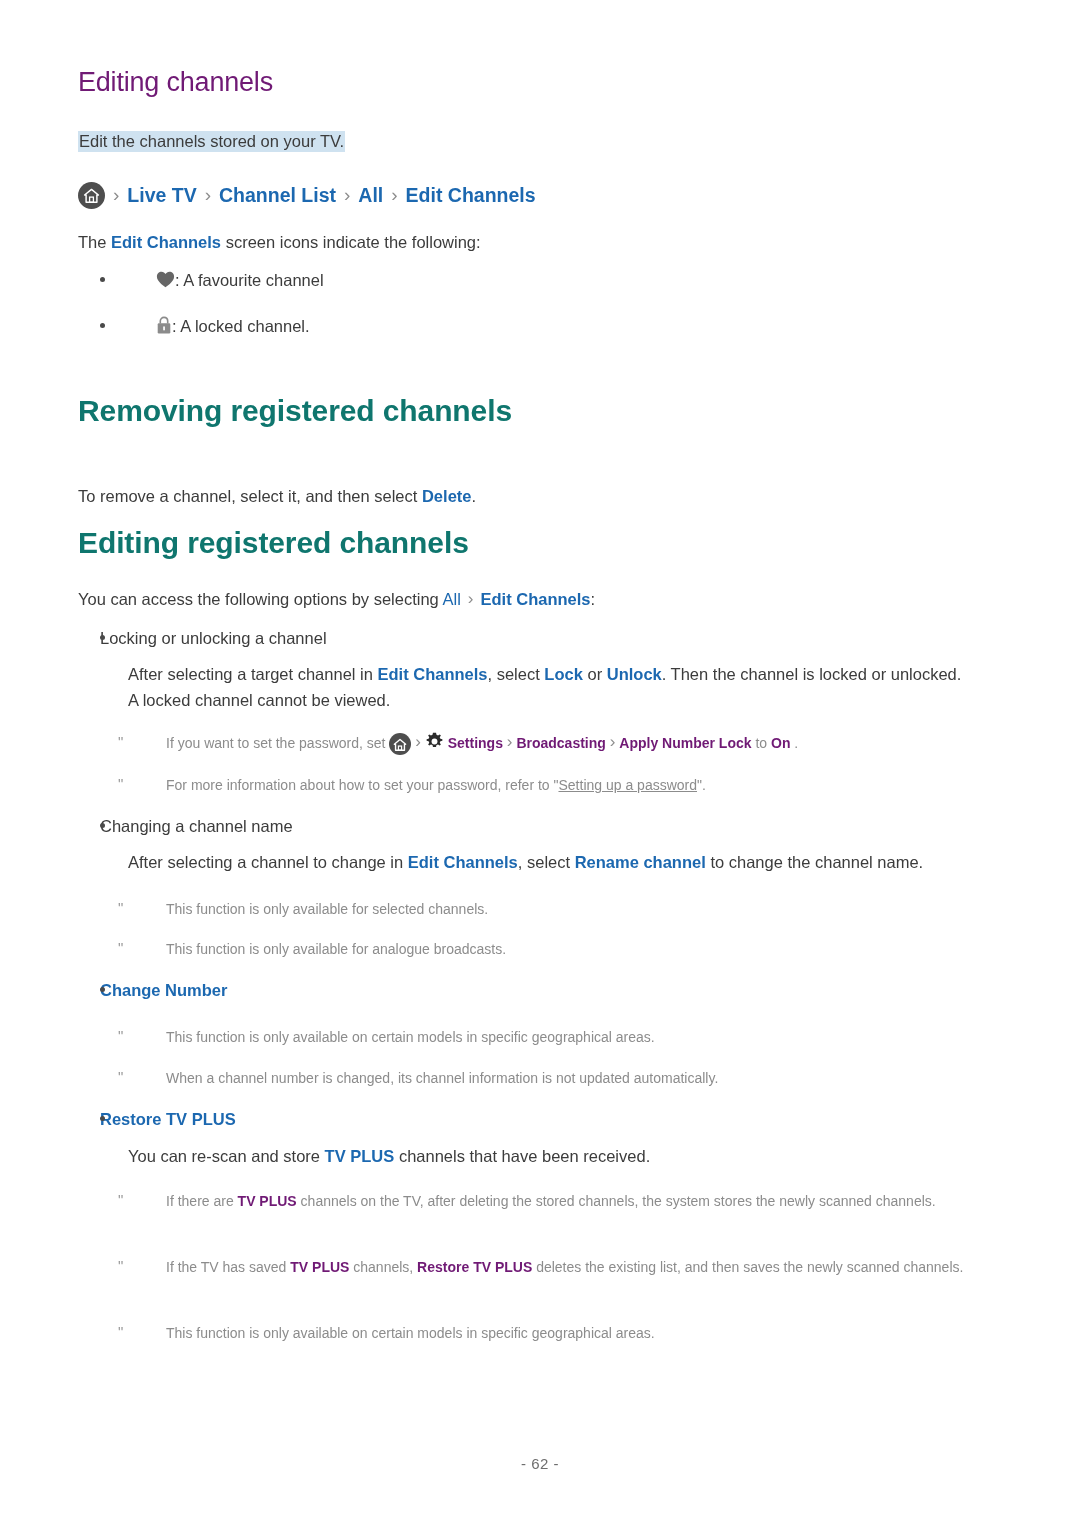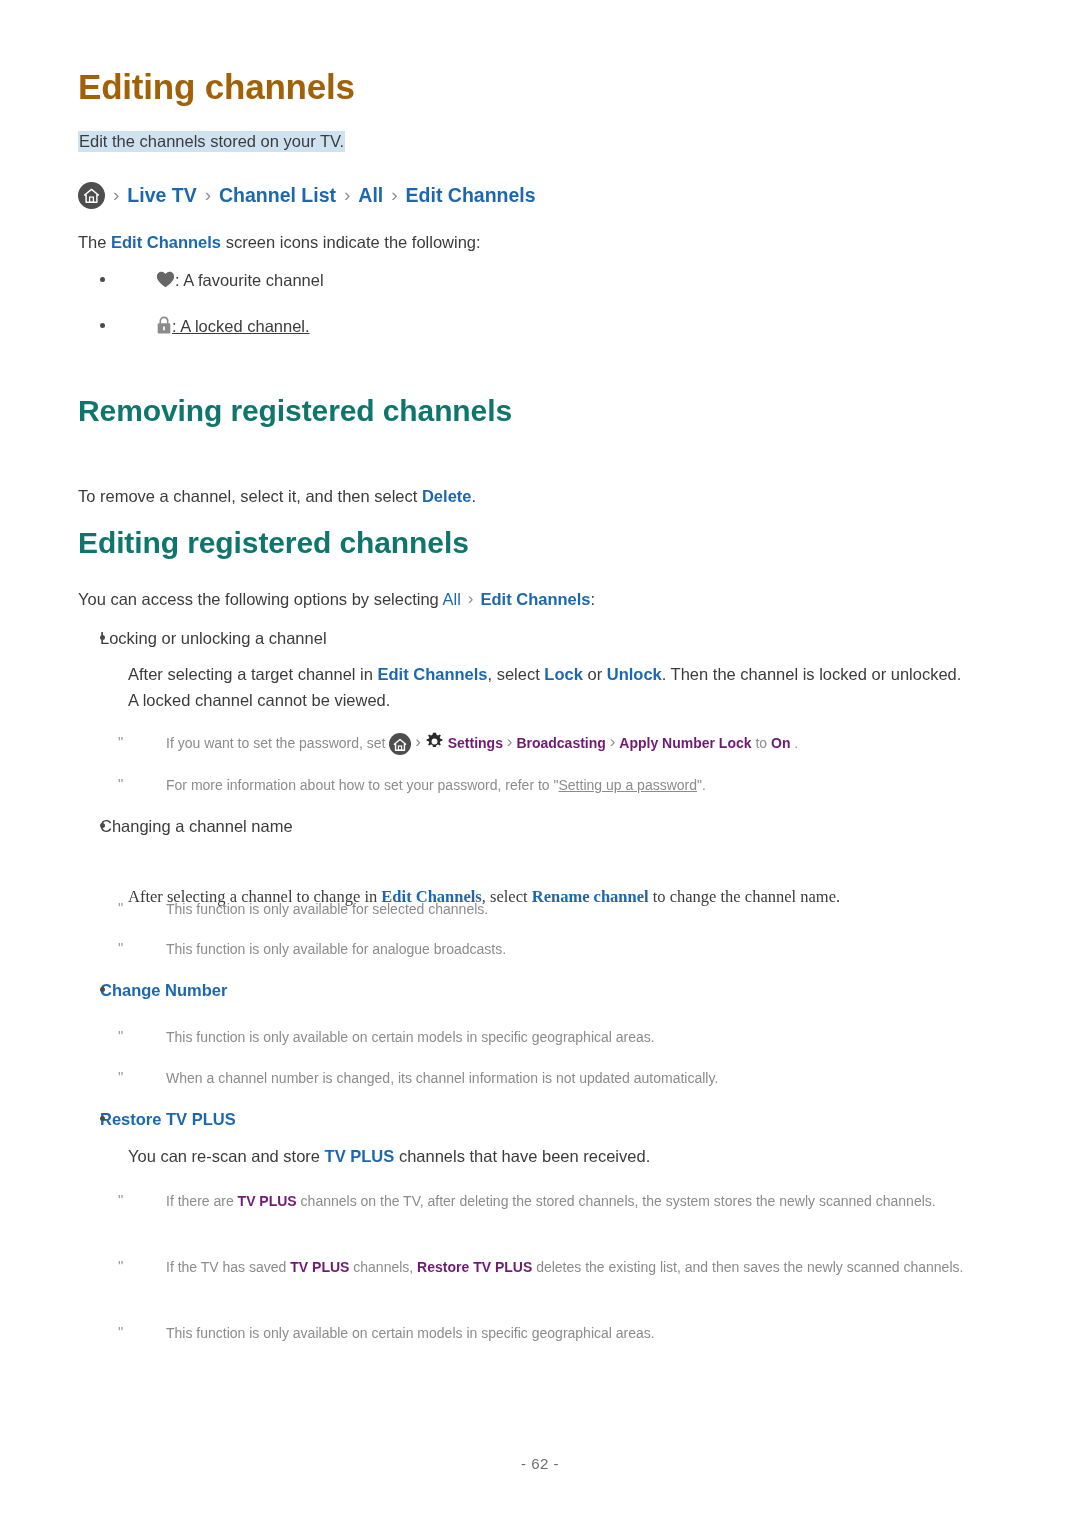--- a/index.html
+++ b/index.html
@@ -22,24 +22,24 @@
     height: 1527px;
     padding: 0;
   }
 
   
   h1.doc-title {
     position: absolute;
     left: 78px;
     top: 68px;
     margin: 0;
-    font-size: 35px;
-    font-weight: 700;
+    font-size: 27px;
+    font-weight: 400;
     letter-spacing: -0.2px;
-    color: #a16207;
+    color: #701a75;
     line-height: 1.1;
   }
   .desc-line {
     position: absolute;
     left: 78px;
     top: 130px;
     font-size: 16.5px;
     line-height: 1.45;
     color: #3c3c3c;
   }
@@ -193,21 +193,21 @@
     <span class="dot"></span>
     <span class="btxt">
       <span class="heart-icon">
         <svg width="19" height="17" viewBox="0 0 19 17" aria-hidden="true">
           <path d="M9.5 16.2 C9.5 16.2 0.9 10.9 0.9 5.7 C0.9 2.7 3.0 0.8 5.5 0.8 C7.3 0.8 8.8 1.9 9.5 3.1 C10.2 1.9 11.7 0.8 13.5 0.8 C16.0 0.8 18.1 2.7 18.1 5.7 C18.1 10.9 9.5 16.2 9.5 16.2 Z" fill="#666666"></path>
         </svg>
       </span><span>: A favourite channel</span>
     </span>
   </div>
 
-  <div class="bullet icon-bullet" style="left:100px; top:314px; width:700px;text-decoration:underline;">
+  <div class="bullet icon-bullet" style="left:100px; top:314px; width:700px;">
     <span class="dot"></span>
     <span class="btxt">
       <span class="lock-icon">
         <svg width="16" height="19" viewBox="0 0 16 19" aria-hidden="true">
           <path d="M4.3 7.4 V5.1 C4.3 3.0 5.9 1.4 8.0 1.4 C10.1 1.4 11.7 3.0 11.7 5.1 V7.4" fill="none" stroke="#8b8b8b" stroke-width="1.6"></path>
           <rect x="1.7" y="7.3" width="12.6" height="10.2" rx="1.2" fill="#8b8b8b"></rect>
           <rect x="7.2" y="10.2" width="1.7" height="4.4" rx="0.8" fill="#ffffff"></rect>
         </svg>
       </span><span>: A locked channel.</span>
     </span>
@@ -261,21 +261,21 @@
 
   <div class="note" style="left:118px; top:774px; width:880px;">
     <span class="qm">"</span>
     <span class="ntxt"><span>For more information about how to set your password, refer to "</span><span class="ulink">Setting up a password</span><span>".</span></span>
   </div>
 
   <div class="bullet" style="left:100px; top:814px; width:880px;">
     <span class="dot"></span>
     <span class="btxt">Changing a channel name</span>
   </div>
-  <div class="para" style="left:128px; top:884px; width:880px;font-family:Liberation Serif, serif;">
+  <div class="para" style="left:128px; top:850px; width:880px;">
     <span>After selecting a channel to change in </span><span class="blue">Edit Channels</span><span>, select </span><span class="blue">Rename channel</span><span> to change the channel name.</span>
   </div>
 
   <div class="note" style="left:118px; top:898px; width:880px;">
     <span class="qm">"</span>
     <span class="ntxt">This function is only available for selected channels.</span>
   </div>
   <div class="note" style="left:118px; top:938px; width:880px;">
     <span class="qm">"</span>
     <span class="ntxt">This function is only available for analogue broadcasts.</span>

